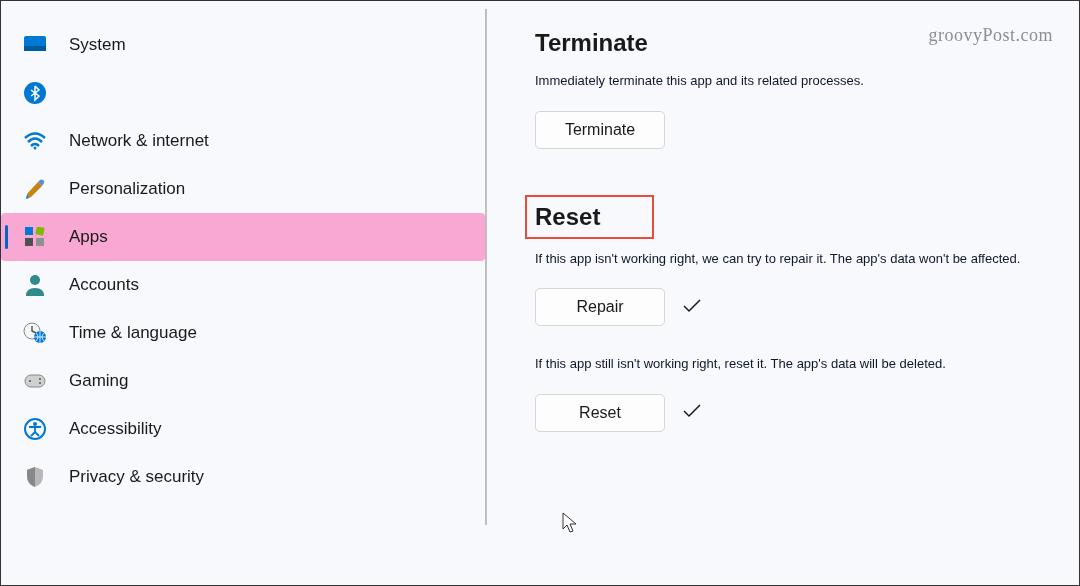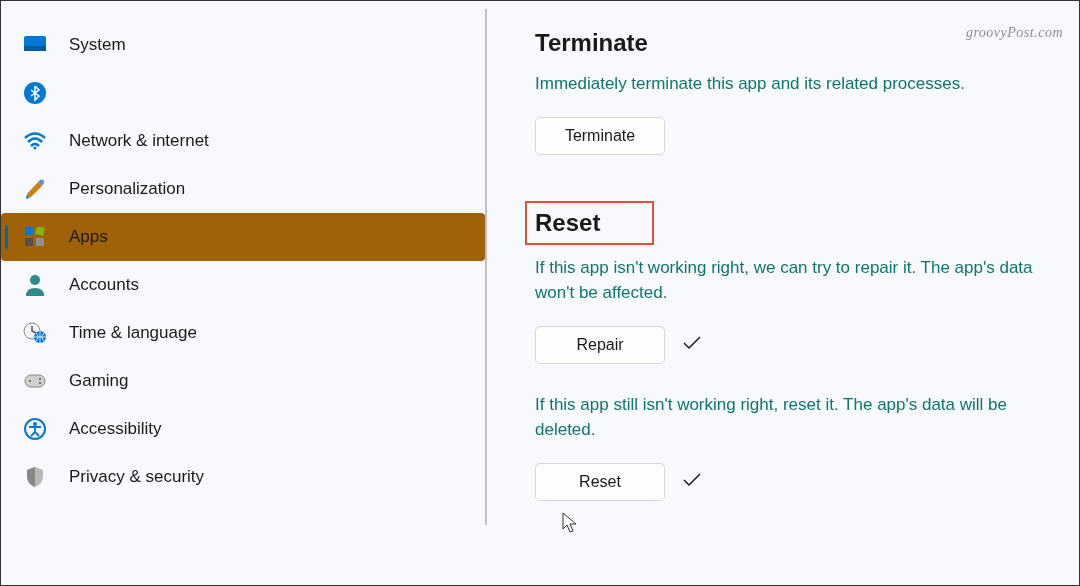--- a/index.html
+++ b/index.html
@@ -22,21 +22,21 @@
       display: flex;
       align-items: center;
       padding: 12px 20px 12px 22px;
       cursor: pointer;
       font-size: 17px;
       color: #1a1a1a;
       border-radius: 4px;
       position: relative;
     }
     .sidebar-item.selected {
-      background: #a16207;
+      background: #f9a8d4;
     }
     .sidebar-item.selected::before {
       content: '';
       position: absolute;
       left: 4px;
       top: 12px;
       bottom: 12px;
       width: 3px;
       background: #0067c0;
       border-radius: 2px;
@@ -69,22 +69,22 @@
     }
     .highlight-box {
       border: 2.5px solid #e74c3c;
       display: inline-block;
       padding: 6px 52px 6px 8px;
       margin-left: -10px;
       margin-bottom: 10px;
     }
     .highlight-box .section-title { margin-bottom: 0; }
     .section-desc {
-      font-size: 17px;
-      color: #0f766e;
+      font-size: 13px;
+      color: #0f172a;
       margin-bottom: 20px;
       line-height: 1.5;
     }
     .action-row {
       display: flex;
       align-items: center;
       gap: 18px;
       margin-bottom: 28px;
     }
     .btn {
@@ -96,24 +96,23 @@
       text-align: center;
       font-size: 16px;
       color: #1a1a1a;
       cursor: pointer;
       font-family: inherit;
     }
     .checkmark { color: #1a1a1a; font-size: 18px; }
     .watermark {
       position: absolute;
       top: 24px;
-      right: 16px;
+      right: 26px;
       font-family: Georgia, 'Times New Roman', serif;
-      font-style: italic;
-      font-size: 14px;
+      font-size: 18px;
       color: #8a8f94;
       letter-spacing: 0.5px;
     }
     .cursor {
       position: absolute;
       left: 560px;
       top: 510px;
       pointer-events: none;
     }
   </style>

